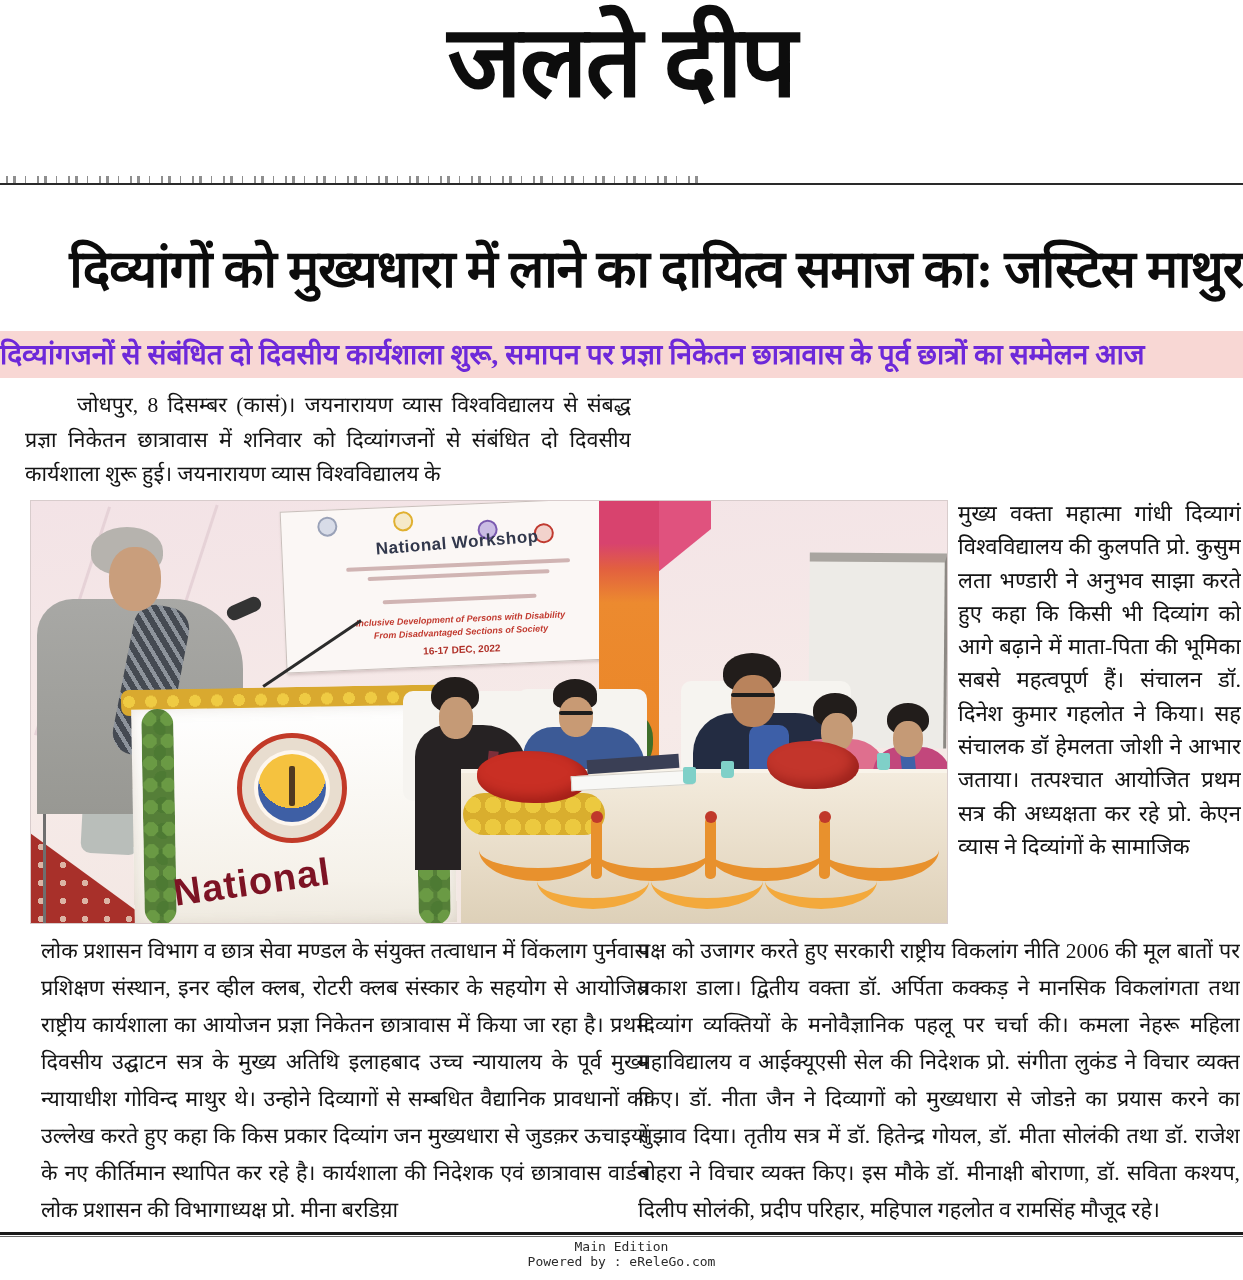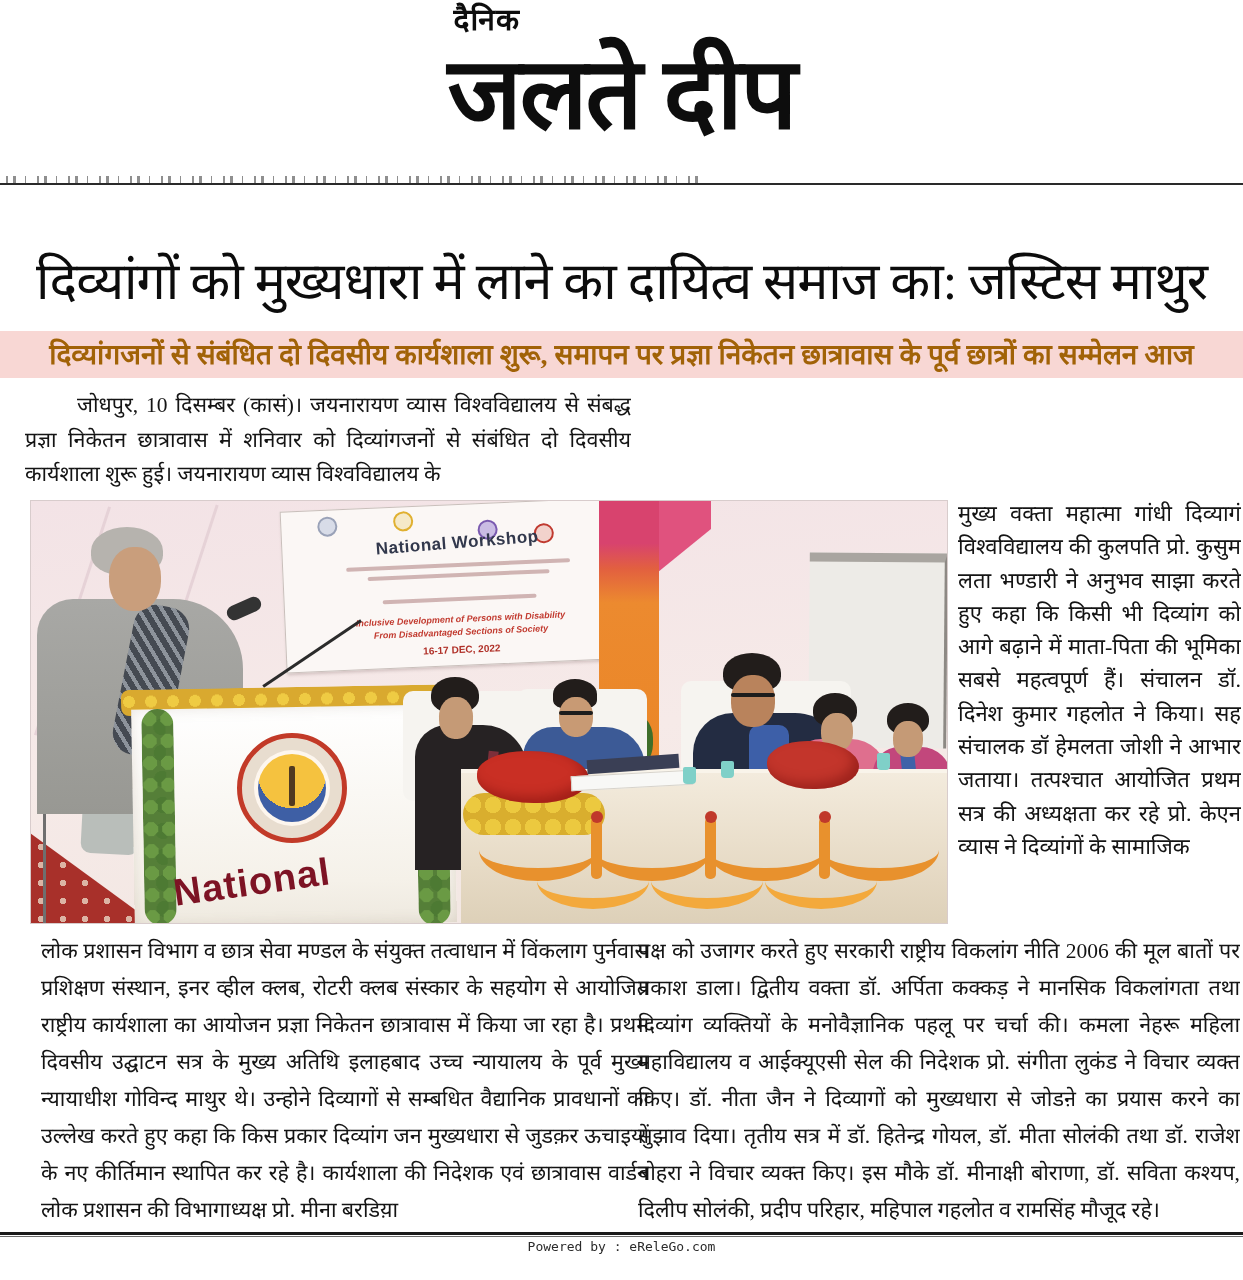--- a/index.html
+++ b/index.html
@@ -13,25 +13,25 @@
   .kicker { font-size:30px; font-weight:800; letter-spacing:1px; line-height:32px; padding-left:6px; }
   .mast-title { font-size:100px; font-weight:800; line-height:118px; letter-spacing:-2px; white-space:nowrap; }
 
   
   .clip-strip { position:absolute; top:174px; left:0; width:100%; height:20px; overflow:hidden; }
   .clip-frags { position:absolute; top:2px; left:6px; width:56%; height:9px; opacity:.6;
     background:repeating-linear-gradient(90deg,#444 0 2px,transparent 2px 7px,#444 7px 10px,transparent 10px 19px,#444 19px 20px,transparent 20px 31px); }
   .clip-rule { position:absolute; top:9px; left:0; width:100%; border-top:2px solid #2a2a2a; }
 
   
-  .headline { position:absolute; top:236px; left:0; width:100%; height:96px; overflow:hidden;
-    text-align:center; font-size:52px; font-weight:400; color:#0c0c0c; line-height:92px; white-space:nowrap; letter-spacing:-1px; }
+  .headline { position:absolute; top:224px; left:0; width:100%; height:96px; overflow:hidden;
+    text-align:right; font-size:52px; font-weight:700; color:#0c0c0c; line-height:92px; white-space:nowrap; letter-spacing:-1px; }
 
   .subhead { position:absolute; top:331px; left:0; width:100%; height:47px; background:#f8d7d4;
-    text-align:center; font-size:28px; font-weight:700; color:#a16207; line-height:47px; white-space:nowrap; overflow:hidden; }
+    text-align:left; font-size:28px; font-weight:700; color:#6d28d9; line-height:47px; white-space:nowrap; overflow:hidden; }
 
   
   .body-text { position:absolute; font-size:21.5px; color:#141414; text-align:justify; overflow:hidden; }
   .col1-top  { left:25px;  top:388px; width:606px; height:104px; line-height:34.5px; }
   .col1-top p { text-indent:52px; }
   .col2-top  { left:638px; top:388px; width:600px; height:104px; line-height:34.5px; }
   .side-col  { left:958px; top:497px; width:283px; height:430px; font-size:22px; line-height:33.3px; }
   .col1-bot  { left:41px;  top:933px; width:608px; height:298px; line-height:37px; }
   .col2-bot  { left:638px; top:933px; width:602px; height:298px; line-height:37px; }
 
@@ -125,36 +125,35 @@
   .face { background:#c59a76; border-radius:46%; position:absolute; }
   .glasses { position:absolute; height:4px; background:#1c1c1c; border-radius:2px; }
 </style>
 </head>
 <body>
 
 <div id="page">
 
   <div class="masthead">
     <div class="masthead-inner">
-      <div class="kicker">दैनिक</div>
       <div class="mast-title">जलते दीप</div>
     </div>
   </div>
 
   <div class="clip-strip">
     <div class="clip-frags"></div>
     <div class="clip-rule"></div>
   </div>
 
   <div class="headline">दिव्यांगों को मुख्यधारा में लाने का दायित्व समाज का: जस्टिस माथुर</div>
 
   <div class="subhead">दिव्यांगजनों से संबंधित दो दिवसीय कार्यशाला शुरू, समापन पर प्रज्ञा निकेतन छात्रावास के पूर्व छात्रों का सम्मेलन आज</div>
 
   <div class="body-text col1-top">
-    <p>जोधपुर, 10 दिसम्बर (कासं)। जयनारायण व्यास विश्वविद्यालय से संबद्ध प्रज्ञा निकेतन छात्रावास में शनिवार को दिव्यांगजनों से संबंधित दो दिवसीय कार्यशाला शुरू हुई। जयनारायण व्यास विश्वविद्यालय के</p>
+    <p>जोधपुर, 8 दिसम्बर (कासं)। जयनारायण व्यास विश्वविद्यालय से संबद्ध प्रज्ञा निकेतन छात्रावास में शनिवार को दिव्यांगजनों से संबंधित दो दिवसीय कार्यशाला शुरू हुई। जयनारायण व्यास विश्वविद्यालय के</p>
   </div>
   <div class="body-text side-col">
     <p>मुख्य वक्ता महात्मा गांधी दिव्यागं विश्वविद्यालय की कुलपति प्रो. कुसुम लता भण्डारी ने अनुभव साझा करते हुए कहा कि किसी भी दिव्यांग को आगे बढ़ाने में माता-पिता की भूमिका सबसे महत्वपूर्ण हैं। संचालन डॉ. दिनेश कुमार गहलोत ने किया। सह संचालक डॉ हेमलता जोशी ने आभार जताया। तत्पश्चात आयोजित प्रथम सत्र की अध्यक्षता कर रहे प्रो. केएन व्यास ने दिव्यांगों के सामाजिक</p>
   </div>
   <div class="body-text col1-bot">
     <p>लोक प्रशासन विभाग व छात्र सेवा मण्डल के संयुक्त तत्वाधान में विंकलाग पुर्नवास प्रशिक्षण संस्थान, इनर व्हील क्लब, रोटरी क्लब संस्कार के सहयोग से आयोजित राष्ट्रीय कार्यशाला का आयोजन प्रज्ञा निकेतन छात्रावास में किया जा रहा है। प्रथम दिवसीय उद्घाटन सत्र के मुख्य अतिथि इलाहबाद उच्च न्यायालय के पूर्व मुख्य न्यायाधीश गोविन्द माथुर थे। उन्होने दिव्यागों से सम्बधित वैद्यानिक प्रावधानों का उल्लेख करते हुए कहा कि किस प्रकार दिव्यांग जन मुख्यधारा से जुडक़र ऊचाइयों के नए कीर्तिमान स्थापित कर रहे है। कार्यशाला की निदेशक एवं छात्रावास वार्डन लोक प्रशासन की विभागाध्यक्ष प्रो. मीना बरडिय़ा</p>
   </div>
   <div class="body-text col2-bot">
     <p>पक्ष को उजागर करते हुए सरकारी राष्ट्रीय विकलांग नीति 2006 की मूल बातों पर प्रकाश डाला। द्वितीय वक्ता डॉ. अर्पिता कक्कड़ ने मानसिक विकलांगता तथा दिव्यांग व्यक्तियों के मनोवैज्ञानिक पहलू पर चर्चा की। कमला नेहरू महिला महाविद्यालय व आईक्यूएसी सेल की निदेशक प्रो. संगीता लुकंड ने विचार व्यक्त किए। डॉ. नीता जैन ने दिव्यागों को मुख्यधारा से जोडऩे का प्रयास करने का सुझाव दिया। तृतीय सत्र में डॉ. हितेन्द्र गोयल, डॉ. मीता सोलंकी तथा डॉ. राजेश बोहरा ने विचार व्यक्त किए। इस मौके डॉ. मीनाक्षी बोराणा, डॉ. सविता कश्यप, दिलीप सोलंकी, प्रदीप परिहार, महिपाल गहलोत व रामसिंह मौजूद रहे।</p>
   </div>
@@ -256,17 +255,18 @@
     <div class="ph tail" style="left:560px;"></div>
     <div class="ph tail" style="left:674px;"></div>
     <div class="ph tail" style="left:788px;"></div>
     <div class="ph knot" style="left:560px;"></div>
     <div class="ph knot" style="left:674px;"></div>
     <div class="ph knot" style="left:788px;"></div>
   </div>
 
   <div class="footer">
     <div class="footer-inner">
+      <div>Main Edition</div>
       <div>Powered by : eReleGo.com</div>
     </div>
   </div>
 
 </div>
 
 </body></html>

